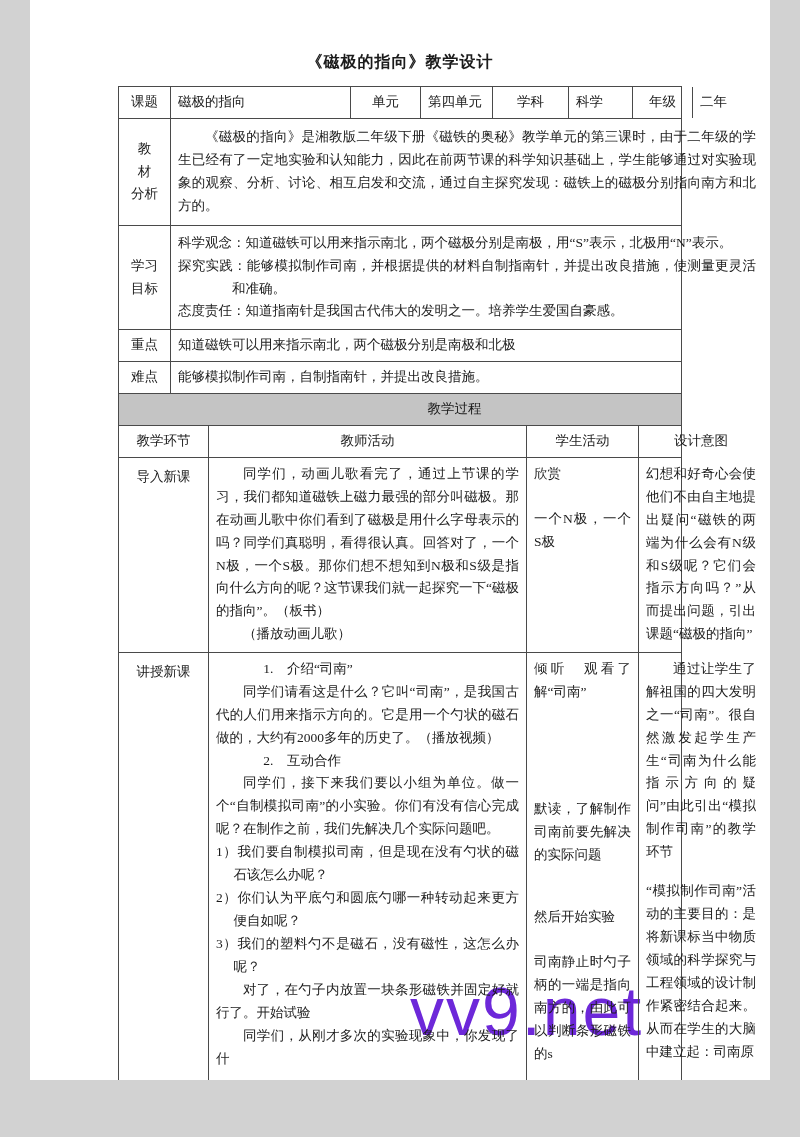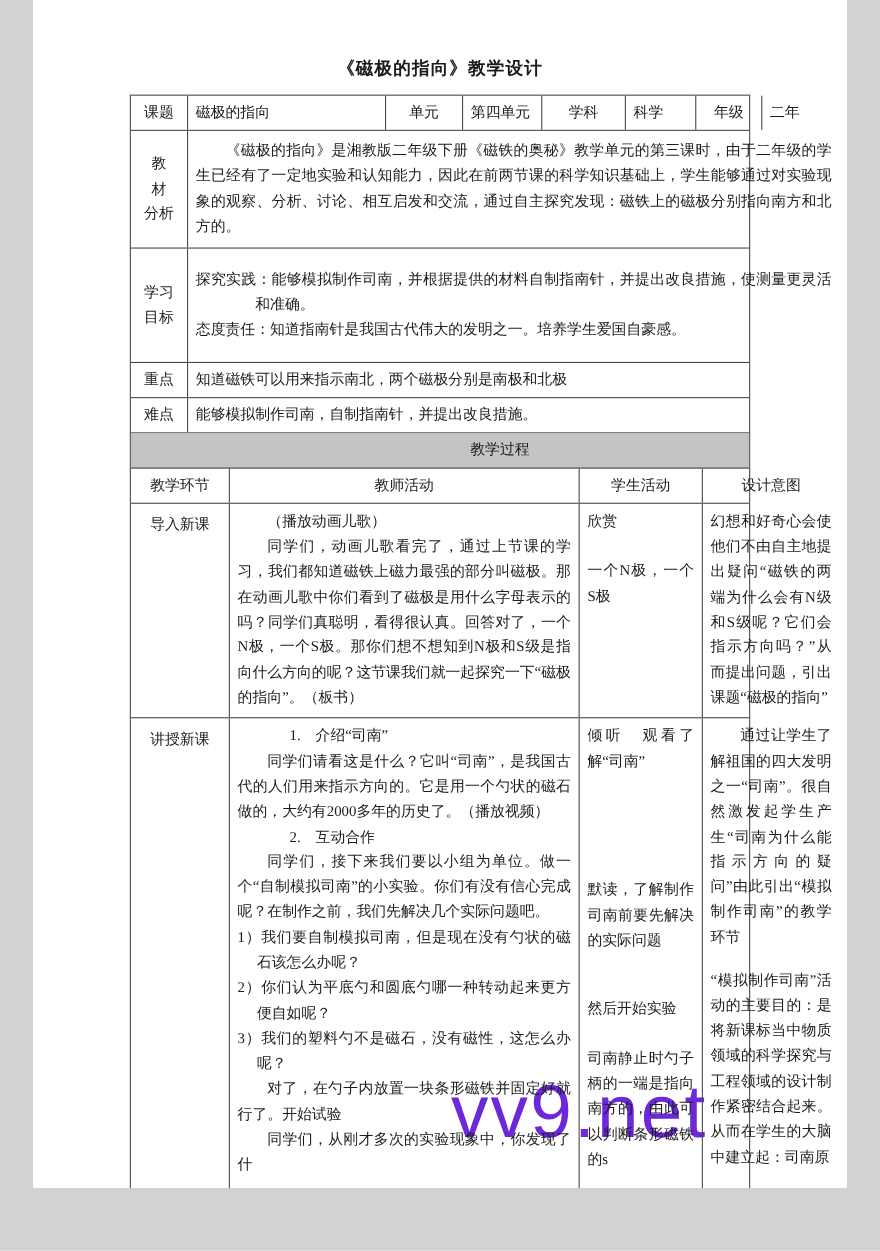--- a/index.html
+++ b/index.html
@@ -113,20 +113,21 @@
 
       <div class="row h104">
         <div class="cell cc w52">
           <div class="lbl2">
             <div>学习</div>
             <div>目标</div>
           </div>
         </div>
         <div class="cell cv w592 last body-cell">
           <div>
+            <p class="goal">科学观念：知道磁铁可以用来指示南北，两个磁极分别是南极，用“S”表示，北极用“N”表示。</p>
             <p class="goal">探究实践：能够模拟制作司南，并根据提供的材料自制指南针，并提出改良措施，使测量更灵活和准确。</p>
             <p class="goal">态度责任：知道指南针是我国古代伟大的发明之一。培养学生爱国自豪感。</p>
           </div>
         </div>
       </div>
 
       <div class="row h28">
         <div class="cell cc w52">重点</div>
         <div class="cell cv w592 last">知道磁铁可以用来指示南北，两个磁极分别是南极和北极</div>
       </div>
@@ -143,22 +144,22 @@
       <div class="row h30">
         <div class="cell cc w90">教学环节</div>
         <div class="cell cc w318">教师活动</div>
         <div class="cell cc w112">学生活动</div>
         <div class="cell cc w124 last">设计意图</div>
       </div>
 
       <div class="row h195">
         <div class="cell w90 stage">导入新课</div>
         <div class="cell w318 body-cell">
+          <p class="ind">同学们，动画儿歌看完了，通过上节课的学习，我们都知道磁铁上磁力最强的部分叫磁极。那在动画儿歌中你们看到了磁极是用什么字母表示的吗？同学们真聪明，看得很认真。回答对了，一个N极，一个S极。那你们想不想知到N极和S级是指向什么方向的呢？这节课我们就一起探究一下“磁极的指向”。（板书）</p>
           <p class="ind">（播放动画儿歌）</p>
-          <p class="ind">同学们，动画儿歌看完了，通过上节课的学习，我们都知道磁铁上磁力最强的部分叫磁极。那在动画儿歌中你们看到了磁极是用什么字母表示的吗？同学们真聪明，看得很认真。回答对了，一个N极，一个S极。那你们想不想知到N极和S级是指向什么方向的呢？这节课我们就一起探究一下“磁极的指向”。（板书）</p>
         </div>
         <div class="cell w112 body-cell">
           <p class="gap3">欣赏</p>
           <p>一个N极，一个S极</p>
         </div>
         <div class="cell w124 last body-cell">
           <p>幻想和好奇心会使他们不由自主地提出疑问“磁铁的两端为什么会有N级和S级呢？它们会指示方向吗？”从而提出问题，引出课题“磁极的指向”</p>
         </div>
       </div>
 

